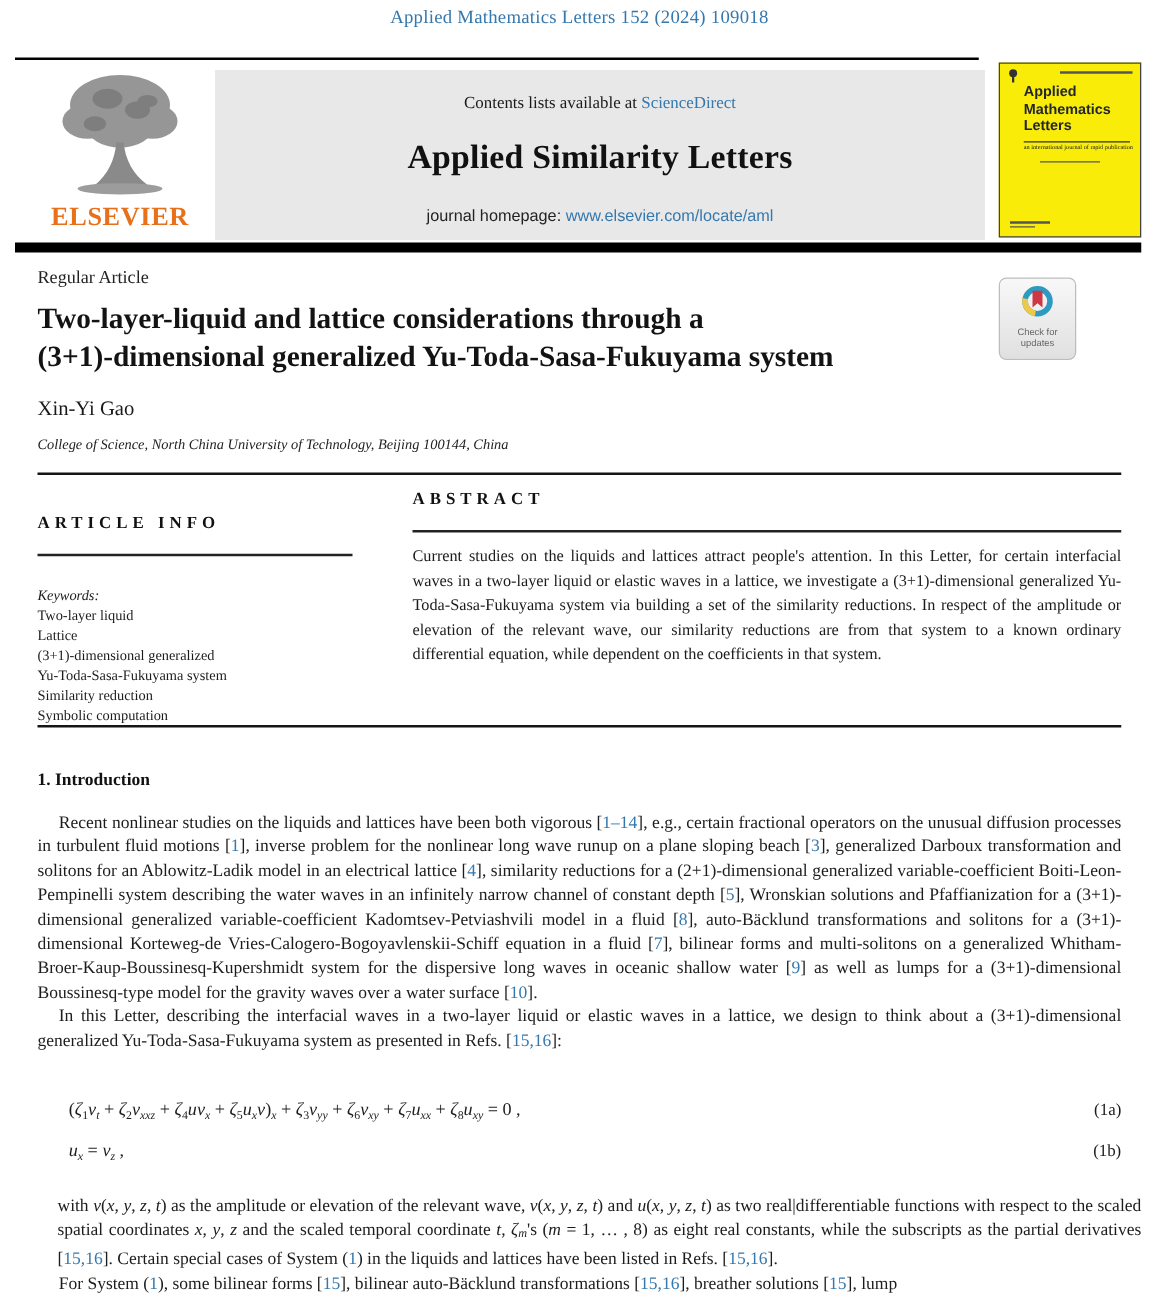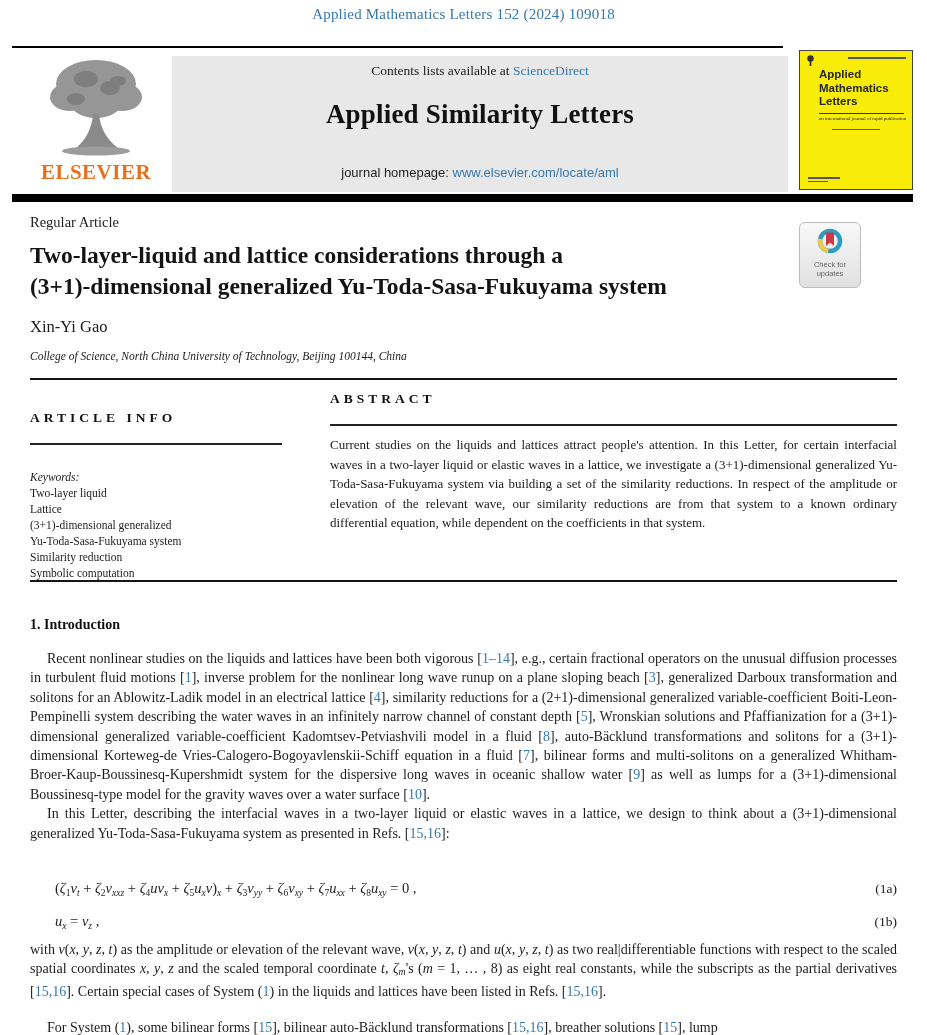--- a/index.html
+++ b/index.html
@@ -19,21 +19,21 @@
   .thickbar{position:absolute;top:194px;left:12px;width:901px;height:8px;background:#000;}
   .rule-affil{position:absolute;top:378px;left:30px;width:867px;height:2px;background:#151515;}
   .rule-infobottom{position:absolute;top:580px;left:30px;width:867px;height:2px;background:#151515;}
 
   
   .logo-block{position:absolute;left:22px;top:54px;width:148px;height:138px;text-align:center;}
   .els-word{font-size:21px;font-weight:bold;color:var(--elsevier-orange);letter-spacing:0.5px;margin-top:-4px;}
 
   
   .graybox{position:absolute;left:172px;top:56px;width:616px;height:136px;background:#e8e8e8;text-align:center;}
-  .contents-line{padding-top:7px;font-size:13.5px;color:#1a1a1a;}
+  .contents-line{padding-top:18px;font-size:13.5px;color:#1a1a1a;}
   .banner-title{margin-top:20px;font-size:27px;font-weight:600;color:#111;letter-spacing:0.2px;}
   .homepage-line{position:absolute;bottom:12px;left:0;width:100%;
                  font-family:"Liberation Sans",sans-serif;font-size:13px;color:#222;}
   .link{color:var(--link);text-decoration:none;cursor:pointer;}
 
   
   .cover{position:absolute;left:799px;top:50px;width:114px;height:140px;background:var(--cover-yellow);
          border:1px solid #444;box-sizing:border-box;padding:4px 6px;}
   .cover-toprow{display:flex;justify-content:space-between;align-items:flex-start;height:12px;}
   .bar{background:#555;height:1.5px;}
@@ -75,21 +75,21 @@
   .bodyflow p{margin:0;}
   .indent{text-indent:17px;}
 
   .eq-row{position:absolute;left:30px;width:867px;display:flex;justify-content:space-between;
           align-items:baseline;font-size:14.5px;}
   .eq-1a{top:880px;}
   .eq-1b{top:913px;}
   .eq{padding-left:25px;}
   .eq-label{font-size:13.5px;color:#1b1b1b;}
 
-  .para3{position:absolute;left:30px;top:940px;width:867px;margin:0;
+  .para3{position:absolute;left:30px;top:940px;width:867px;margin:16px;
          font-size:14px;line-height:19.4px;text-align:justify;}
   .para4{position:absolute;left:30px;top:1018px;width:867px;margin:0;
          font-size:14px;line-height:19.4px;text-align:justify;text-indent:17px;}
 
   
   .cite{color:var(--link);cursor:pointer;}
   .mi{font-style:italic;}
   .msub{font-style:italic;font-size:70%;vertical-align:-0.2em;}
   .s-n{font-style:normal;}
   .s-i{font-style:italic;}

